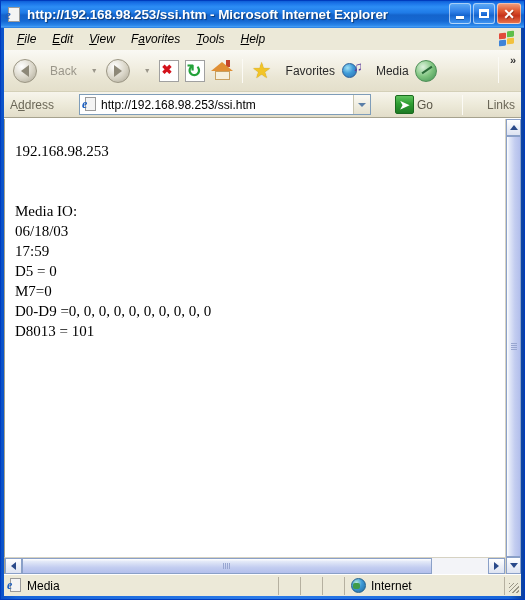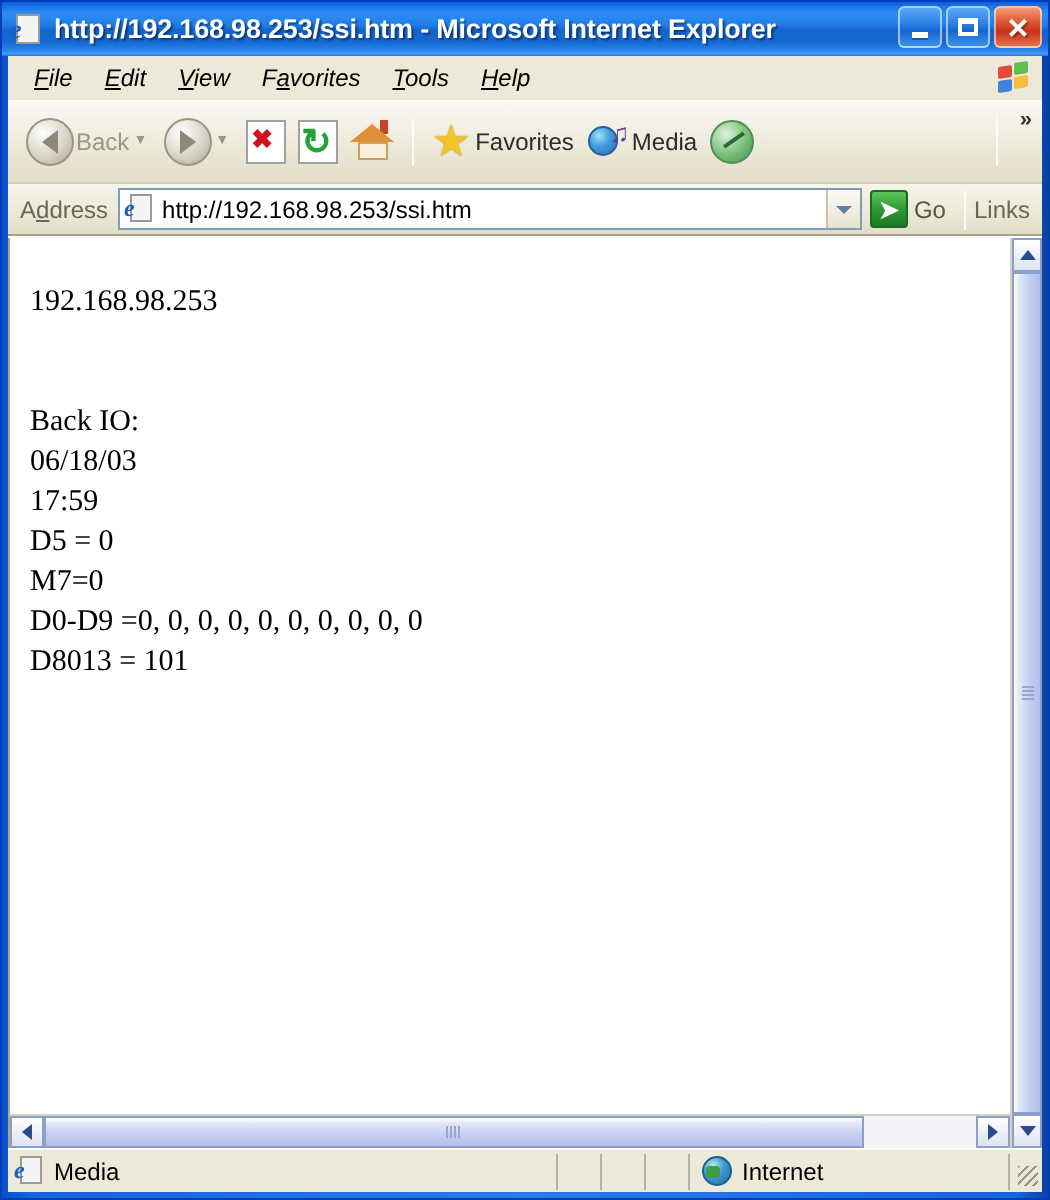--- a/index.html
+++ b/index.html
@@ -147,21 +147,21 @@
     border-bottom: 1px solid #d4d0b8;
     display: flex;
     align-items: center;
     position: relative;
     padding-left: 6px;
   }
   .tb-btn {
     display: flex; align-items: center;
     height: 34px;
     padding: 0 3px;
-    gap: 1px;
+    gap: 13px;
     justify-content: center;
   }
   .tb-label {
     font-size: 12px;
     color: #2b2b2b;
     white-space: nowrap;
   }
   .tb-label.dim { color: #9a968a; }
   .tb-arrow {
     font-size: 7px; color: #9a968a;
@@ -298,20 +298,21 @@
   
   #addressbar {
     height: 26px;
     flex: 0 0 26px;
     background: linear-gradient(to bottom, #f7f5ec 0%, #ece9d8 55%, #e2ddc9 100%);
     border-bottom: 1px solid #a6a28e;
     display: flex;
     align-items: center;
     padding-left: 6px;
     position: relative;
+    gap: 20px;
   }
   #address-label {
     font-size: 12px; color: #6b6758;
     margin-right: 5px; white-space: nowrap;
   }
   #address-label u { text-decoration: underline; }
   #url-box {
     flex: 1 1 auto;
     height: 21px;
     background: #ffffff;
@@ -672,21 +673,21 @@
       <div id="addr-sep"></div>
       <span id="links-label">Links</span>
     </div>
 
     <div id="page-area">
       <div id="page-left">
         <div id="content">
           <div class="line">192.168.98.253</div>
           <div class="blank"></div>
           <div class="blank"></div>
-          <div class="line">Back IO:</div>
+          <div class="line">Media IO:</div>
           <div class="line">06/18/03</div>
           <div class="line">17:59</div>
           <div class="line">D5 = 0</div>
           <div class="line">M7=0</div>
           <div class="line">D0-D9 =0, 0, 0, 0, 0, 0, 0, 0, 0, 0</div>
           <div class="line">D8013 = 101</div>
         </div>
         <div id="hscroll">
           <div class="hsb-btn">
               <div class="tri left"></div>

